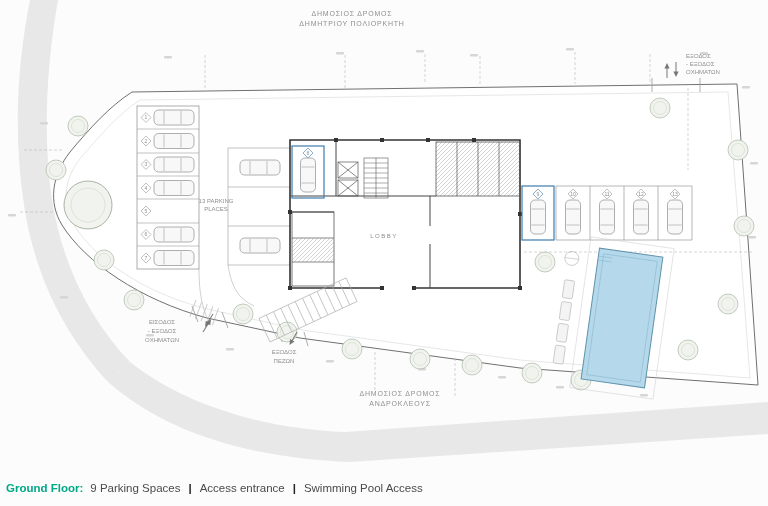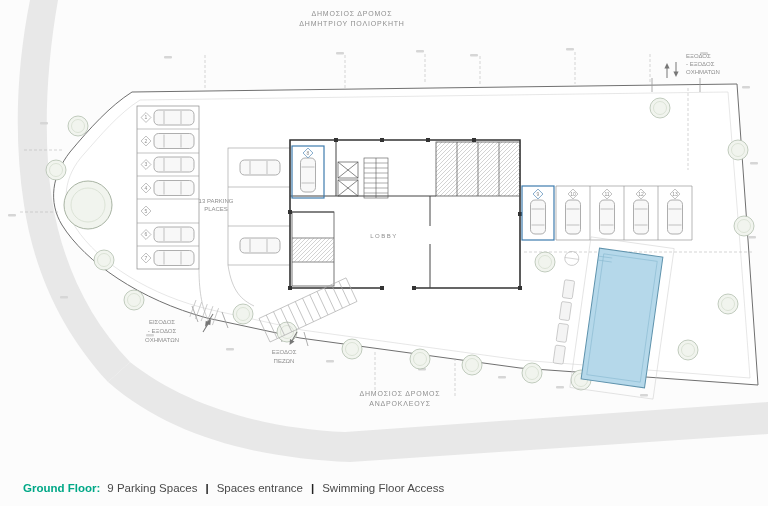--- a/index.html
+++ b/index.html
@@ -1,20 +1,20 @@
 <!DOCTYPE html>
 <html><head>
 <meta charset="utf-8">
 <style>
   html,body{margin:0;padding:0;background:#fcfcfc;}
   .stage{position:relative;width:768px;height:506px;background:#fcfcfc;overflow:hidden;
          font-family:"Liberation Sans",sans-serif;}
   .plan-svg{display:block;}
   svg text{font-family:"Liberation Sans",sans-serif;fill:#8f8f8f;}
-  .caption{height:36px;display:flex;align-items:center;padding-left:23px;
+  .caption{height:36px;display:flex;align-items:center;padding-left:6px;
            font-size:11.5px;color:#4a4a4a;background:#fcfcfc;}
   .caption .prefix{color:#00a887;font-weight:bold;margin-right:7px;}
   .caption .sep{font-weight:bold;color:#222;margin:0 8px;}
   .caption .item{color:#4a4a4a;}
 </style>
 </head>
 <body>
 
 <div class="stage">
 
@@ -355,18 +355,18 @@
     <text x="216" y="203" fill="#777">13 PARKING</text>
     <text x="216" y="211" fill="#777">PLACES</text>
   </g>
 
 </svg>
 
 <div class="caption">
   <span class="prefix">Ground Floor:</span>
   <span class="item">9 Parking Spaces</span>
   <span class="sep">|</span>
-  <span class="item">Spaces entrance</span>
+  <span class="item">Access entrance</span>
   <span class="sep">|</span>
-  <span class="item">Swimming Floor Access</span>
+  <span class="item">Swimming Pool Access</span>
 </div>
 
 </div>
 
 </body></html>

